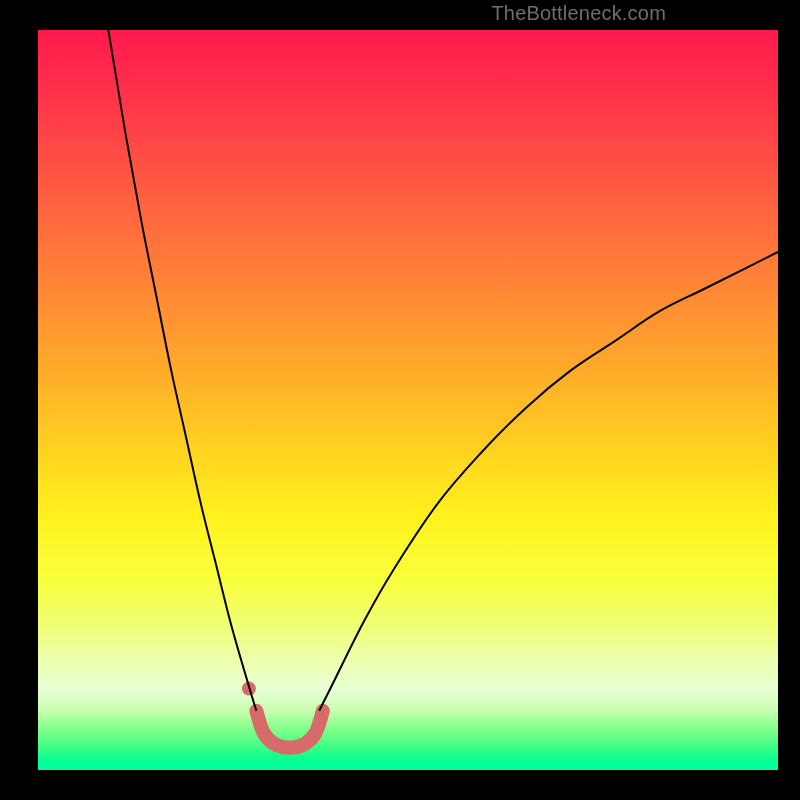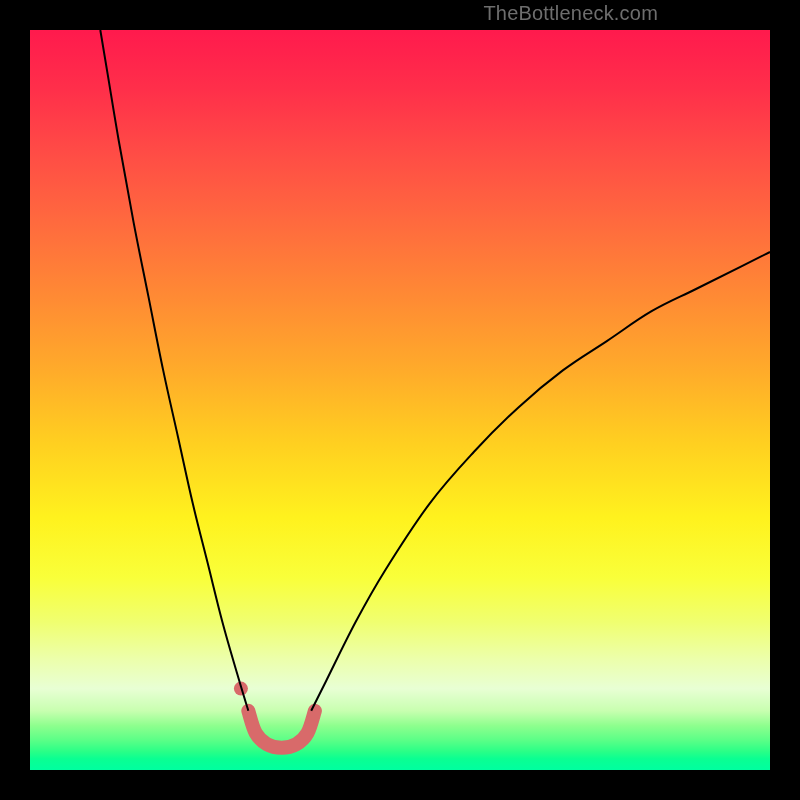--- a/index.html
+++ b/index.html
@@ -6,21 +6,21 @@
     margin: 0;
     padding: 0;
     width: 800px;
     height: 800px;
     background: #000;
     overflow: hidden;
     font-family: Arial, Helvetica, sans-serif;
   }
   .frame {
     position: absolute;
-    left: 0;
+    left: 8px;
     top: 0;
     width: 664px;
     height: 800px;
     background: #000;
   }
   .plot {
     position: absolute;
     left: 30px;
     top: 30px;
     width: 740px;

